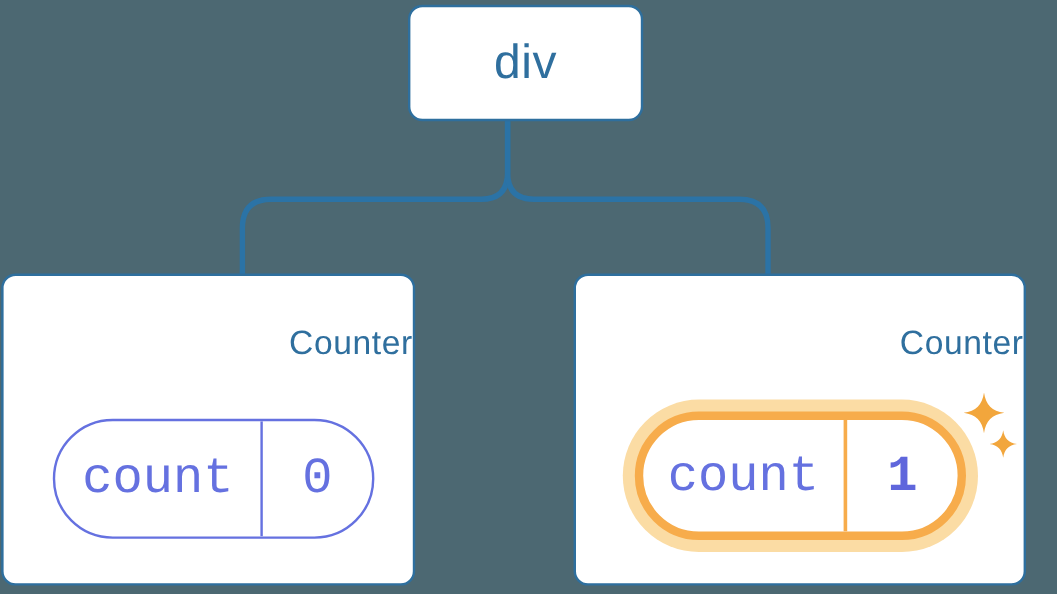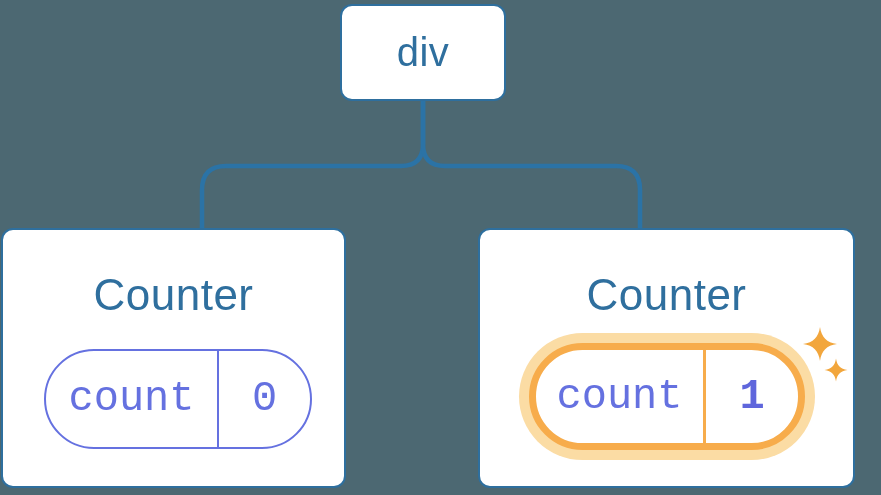--- a/index.html
+++ b/index.html
@@ -16,21 +16,21 @@
   .connector-svg {
     position: absolute;
     left: 0; top: 0;
     width: 881px; height: 495px;
     pointer-events: none;
   }
 
   .root-node {
     position: absolute;
     left: 340px; top: 4px;
-    width: 166px; height: 97px;
+    width: 196px; height: 97px;
     background: #ffffff;
     border: 2.5px solid var(--blue-border, #2E6F9E);
     border-radius: 12px;
     box-sizing: border-box;
     display: flex;
     align-items: center;
     justify-content: center;
   }
   .root-node .node-label {
     font-size: 40px;
@@ -46,22 +46,22 @@
     background: #ffffff;
     border: 2px solid var(--blue-border, #2E6F9E);
     border-radius: 12px;
     box-sizing: border-box;
   }
   .counter-card.left  { left: 1px;   width: 345px; }
   .counter-card.right { left: 478px; width: 377px; }
 
   .counter-title {
     margin-top: 40px;
-    text-align: center;
-    font-size: 44px;
+    text-align: right;
+    font-size: 28px;
     font-weight: 500;
     color: var(--blue-text, #2E6F9E);
     letter-spacing: 0.5px;
   }
 
   .state-pill {
     position: absolute;
     box-sizing: border-box;
     background: #ffffff;
     display: flex;

